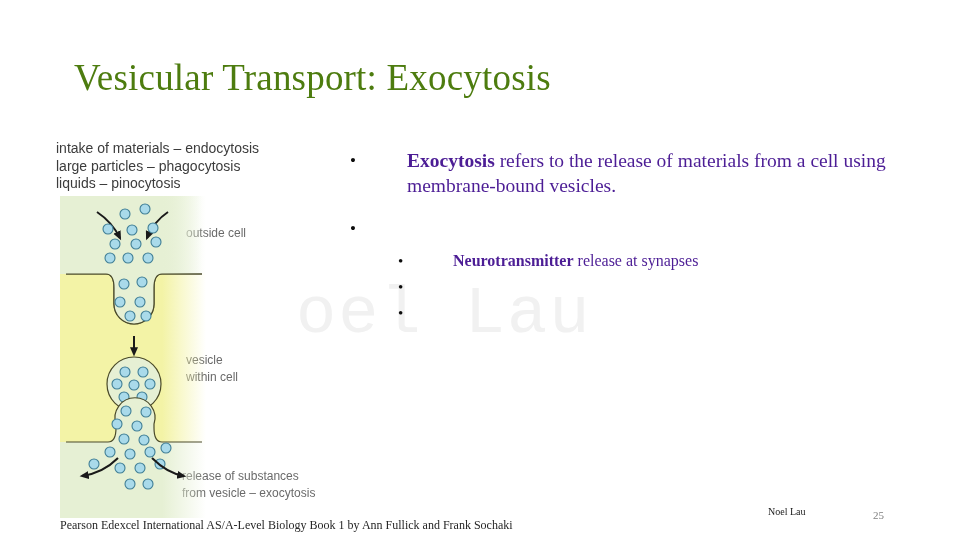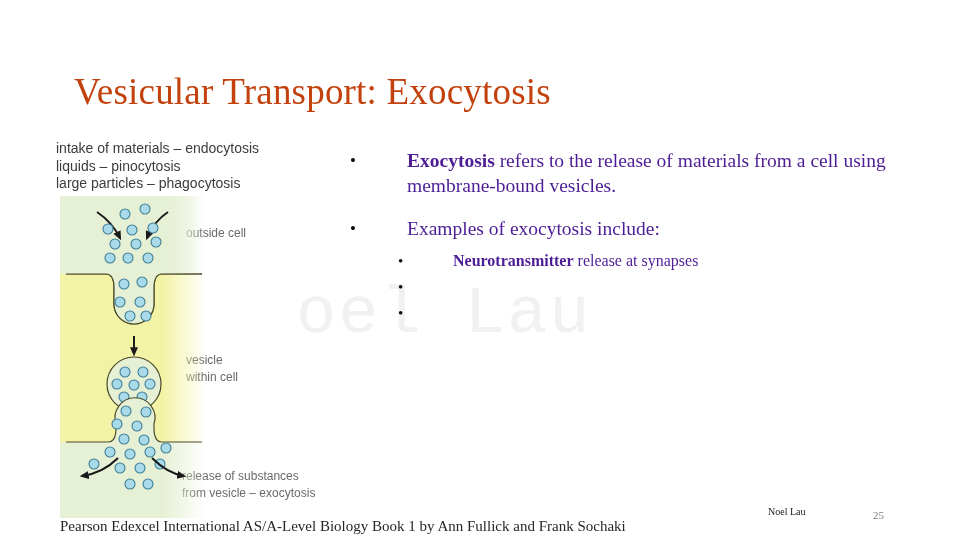--- a/index.html
+++ b/index.html
@@ -15,24 +15,23 @@
     position: relative;
   }
 
   
   #slide-title {
     position: absolute;
     left: 74px;
     top: 56px;
     font-family: "Liberation Serif", serif;
     font-size: 37px;
-    color: #c2410c;
+    color: #4d7c0f;
     letter-spacing: 0.2px;
     white-space: nowrap;
-    margin-top: 14px;
   }
 
   
   #watermark {
     position: absolute;
     left: 296px;
     top: 276px;
     font-family: Liberation Mono, monospace;
     font-size: 67px;
     color: #f1f1f1;
@@ -129,21 +128,21 @@
     width: 146px;
     height: 322px;
   }
 
   
   #source-caption {
     position: absolute;
     left: 60px;
     top: 518px;
     font-family: "Liberation Serif", serif;
-    font-size: 15px;
+    font-size: 12px;
     color: #262626;
     white-space: nowrap;
     z-index: 3;
   }
   #author-name {
     position: absolute;
     left: 768px;
     top: 506px;
     font-family: "Liberation Serif", serif;
     font-size: 10px;
@@ -165,22 +164,22 @@
 <body>
 
 <div id="watermark">oel Lau</div>
 
 <div id="slide-title">Vesicular Transport: Exocytosis</div>
 
 <div id="diagram">
 
   <div id="diagram-caption-top">
     <div>intake of materials – endocytosis</div>
+    <div>large particles – phagocytosis</div>
     <div>liquids – pinocytosis</div>
-    <div>large particles – phagocytosis</div>
   </div>
 
   <div class="diagram-label" id="label-outside-cell">
     <div>outside cell</div>
   </div>
 
   <div class="diagram-label" id="label-vesicle">
     <div>vesicle</div>
     <div>within cell</div>
   </div>
@@ -300,21 +299,20 @@
 
   <div class="bullet-row">
     <span class="bullet-mark">•</span>
     <span class="bullet-text"><b>Exocytosis</b><span> refers to the release of materials from a cell using membrane-bound vesicles.</span></span>
   </div>
 
   <div class="gap-1"></div>
 
   <div class="bullet-row">
     <span class="bullet-mark">•</span>
-    <span class="bullet-text"><b></b><span>Examples of exocytosis include:</span></span>
   </div>
 
   <div id="bullet-list-2">
     <div class="bullet-row level2">
       <span class="bullet-mark">•</span>
       <span class="bullet-text"><b>Neurotransmitter</b><span> release at synapses</span></span>
     </div>
     <div class="bullet-row level2">
       <span class="bullet-mark">•</span>
     </div>

